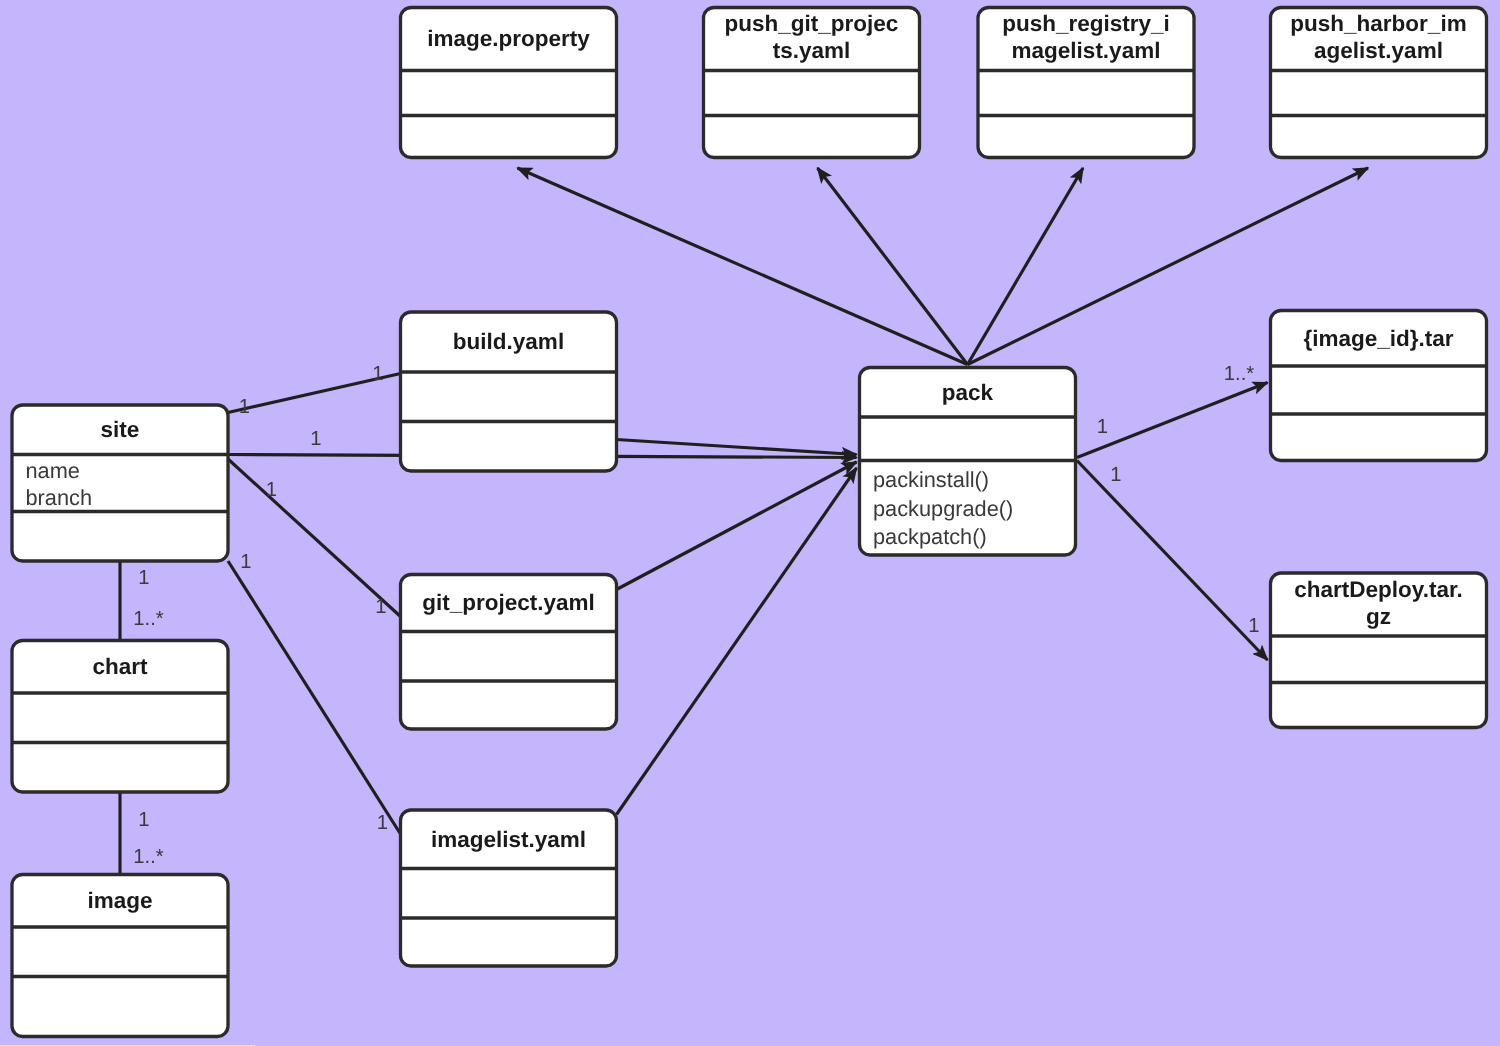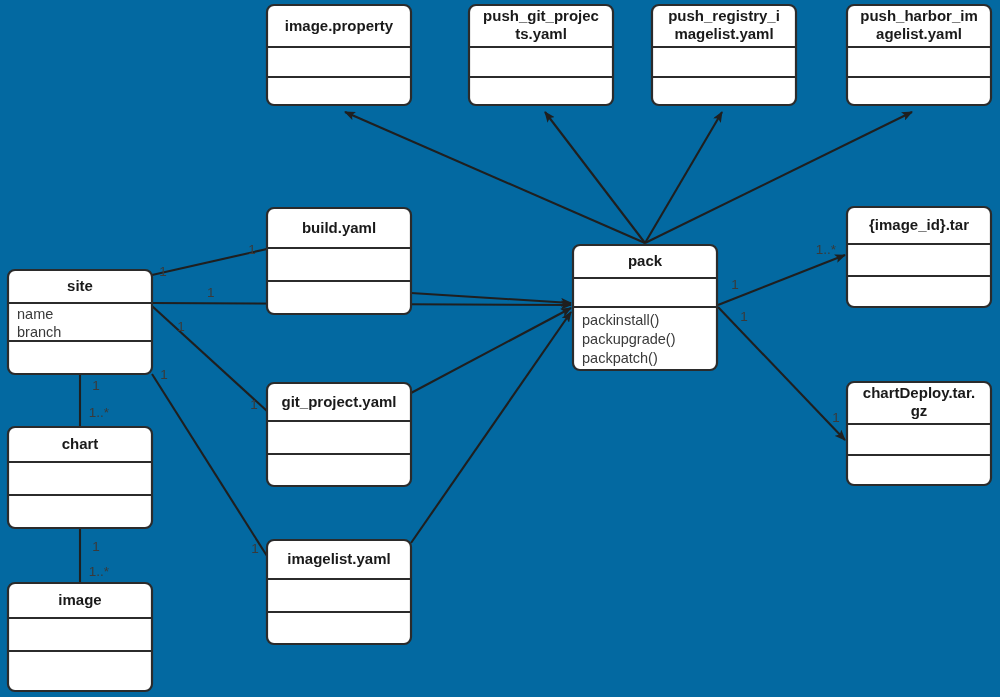--- a/index.html
+++ b/index.html
@@ -10,21 +10,21 @@
   body {
     width: 1000px;
     height: 697px;
     font-family: "Liberation Sans", sans-serif;
     overflow: hidden;
   }
   #diagram-root {
     position: relative;
     width: 1000px;
     height: 697px;
-    background: #0369a1;
+    background: #c4b5fd;
   }
   svg.canvas {
     position: absolute;
     left: 0;
     top: 0;
     width: 1000px;
     height: 697px;
   }
   .cls-rect {
     fill: #ffffff;

